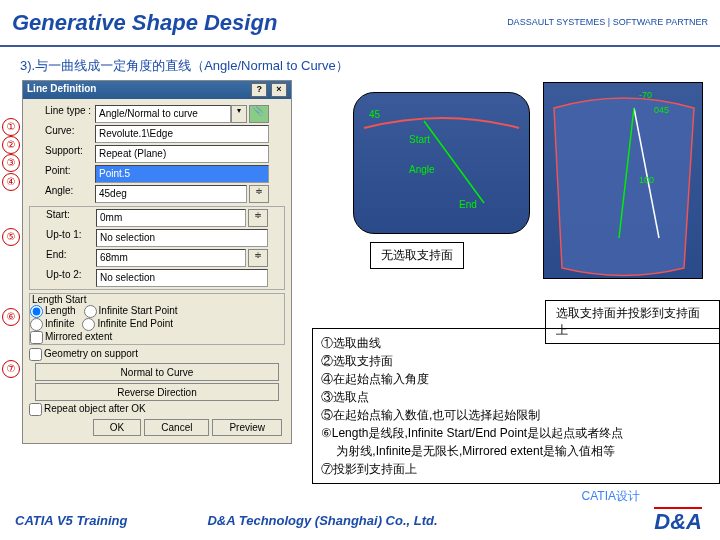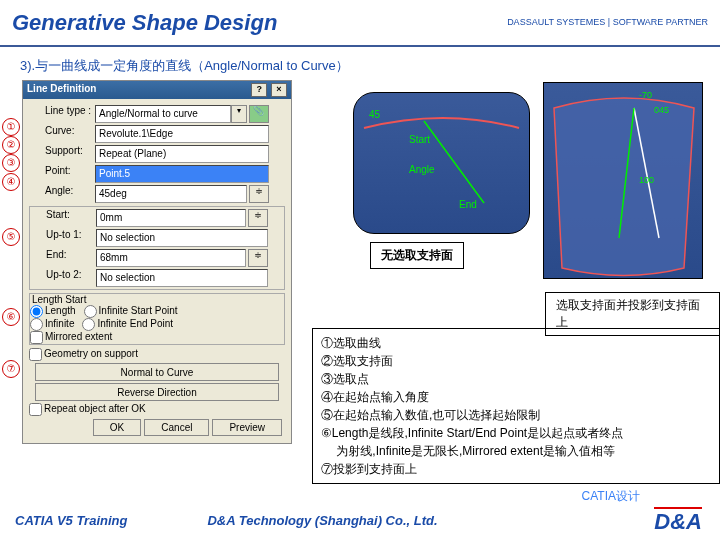--- a/index.html
+++ b/index.html
@@ -180,22 +180,22 @@
   height: 195px;
   background: linear-gradient(#3a5a9a, #2a4a8a);
 }
 .caption {
   position: absolute;
   border: 1px solid #000;
   padding: 4px 10px;
   font-size: 12px;
   background: #fff;
 }
-.caption1 { left: 370px; top: 162px; font-weight: bold; }
-.caption2 { left: 545px; top: 212px; }
+.caption1 { left: 370px; top: 162px; }
+.caption2 { left: 545px; top: 220px; }
 .explain {
   position: absolute;
   left: 312px;
   top: 248px;
   width: 390px;
   border: 1px solid #000;
   padding: 5px 8px;
   font-size: 12px;
   line-height: 1.5;
 }
@@ -349,22 +349,22 @@
       <text x="95" y="100" fill="#0e0" font-size="9">100</text>
     </svg>
   </div>
 
   <div class="caption caption1">无选取支持面</div>
   <div class="caption caption2">选取支持面并投影到支持面上</div>
 
   <div class="explain">
     <div>①选取曲线</div>
     <div>②选取支持面</div>
+    <div>④在起始点输入角度</div>
     <div>③选取点</div>
-    <div>④在起始点输入角度</div>
     <div>⑤在起始点输入数值,也可以选择起始限制</div>
     <div>⑥Length是线段,Infinite Start/End Point是以起点或者终点</div>
     <div>　 为射线,Infinite是无限长,Mirrored extent是输入值相等</div>
     <div>⑦投影到支持面上</div>
   </div>
 
 </div>
 
 <div class="watermark">CATIA设计</div>
 

